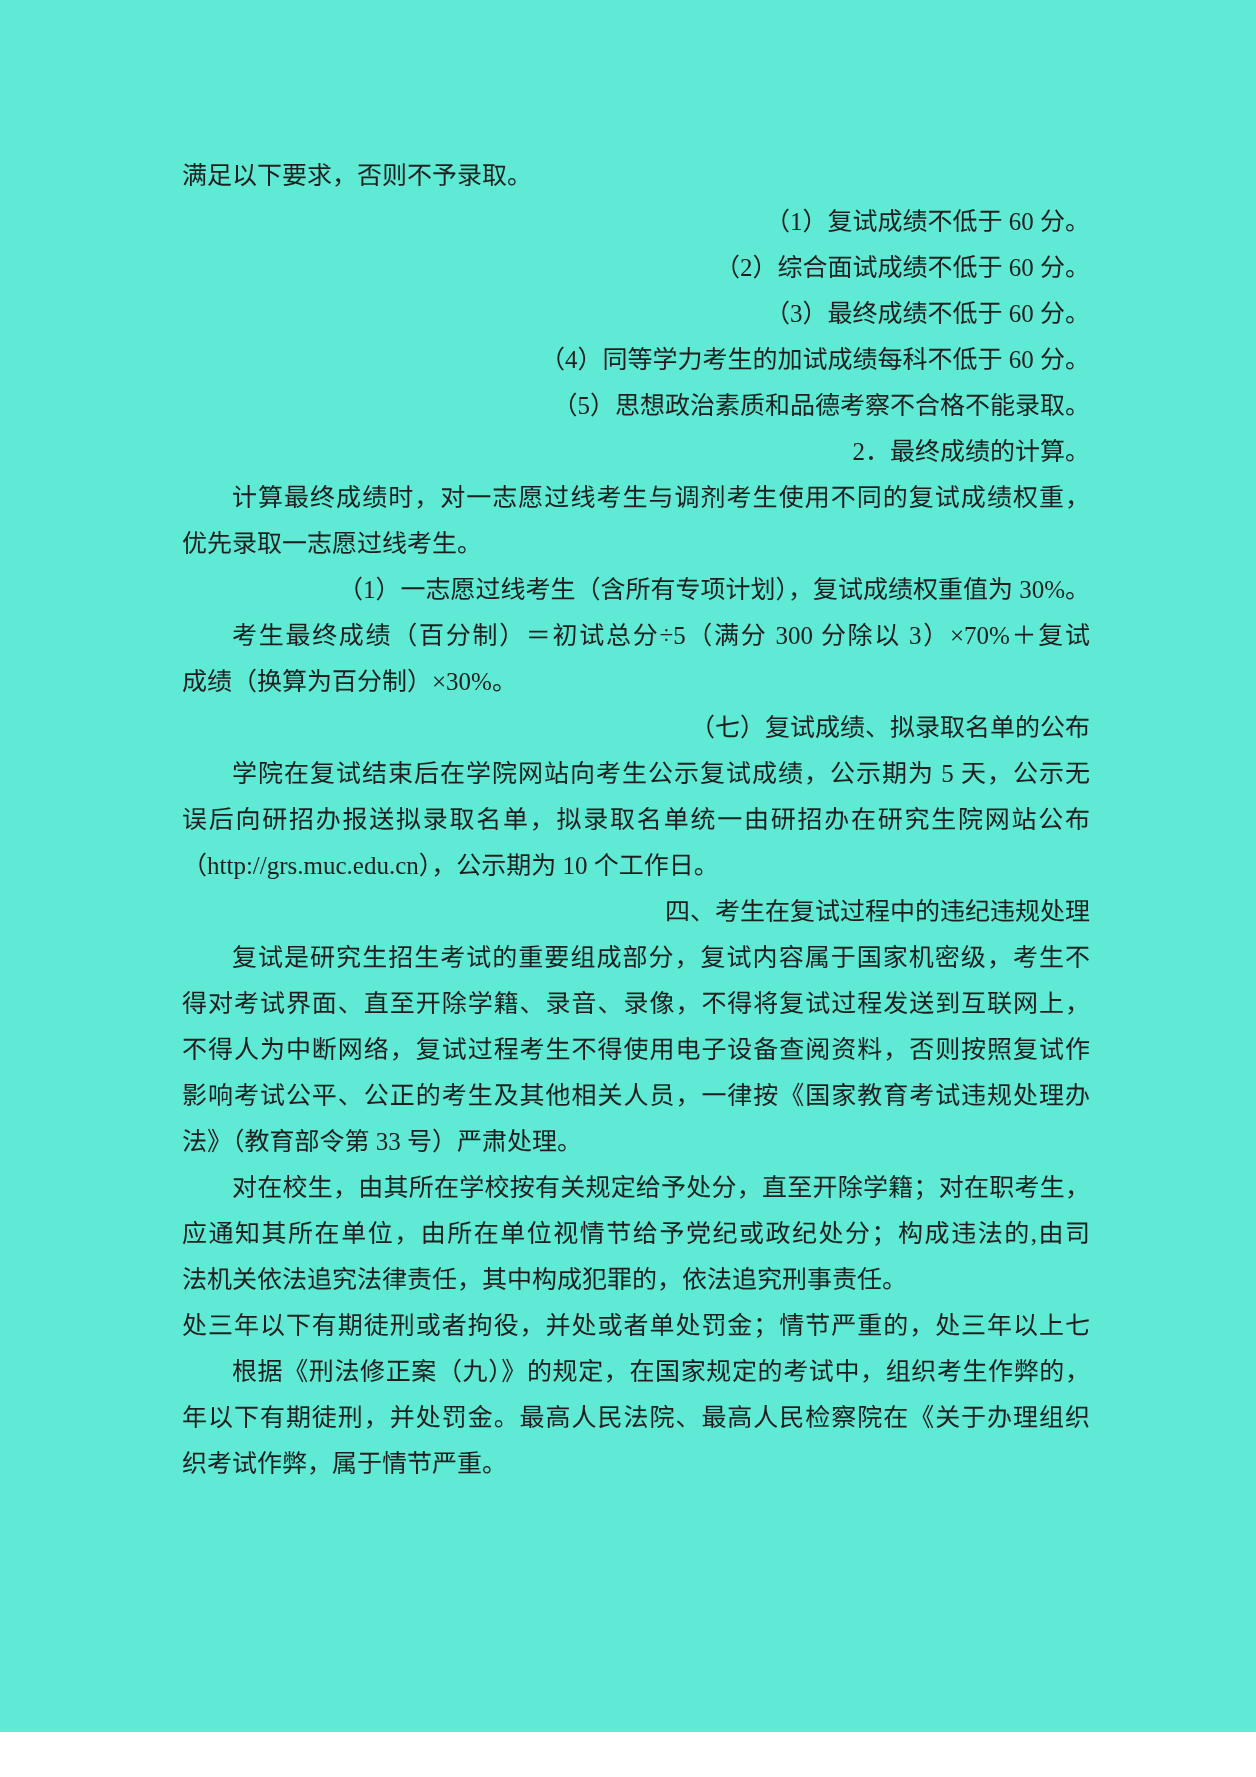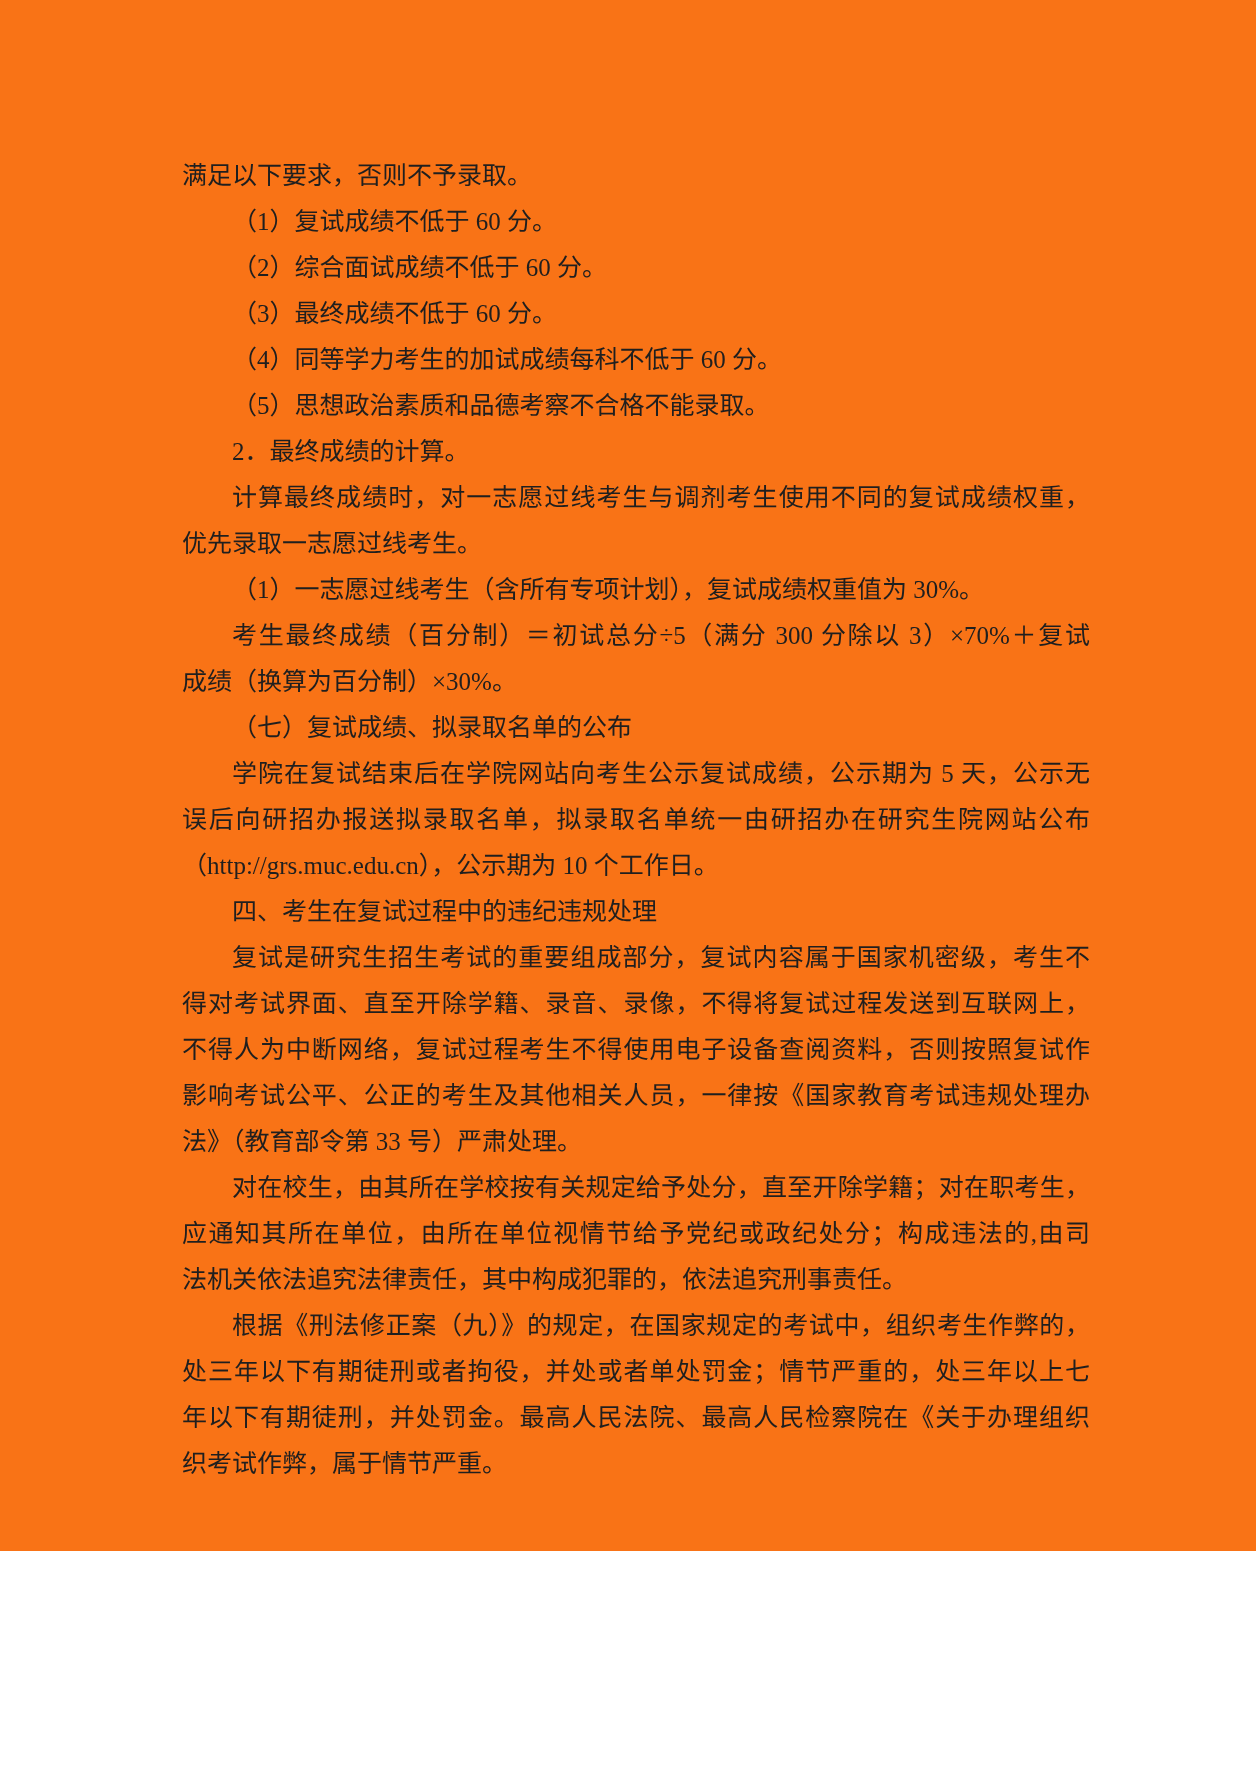--- a/index.html
+++ b/index.html
@@ -3,42 +3,43 @@
 <meta charset="utf-8">
 <style>
   html, body {
     margin: 0;
     padding: 0;
     background: #ffffff;
   }
   .page {
     position: relative;
     width: 1256px;
-    height: 1551px;
+    height: 1732px;
     box-sizing: border-box;
-    background: #f97316;
+    background: #5eead4;
     color: #1f1f1f;
     font-family: "Liberation Serif", "DejaVu Serif", serif;
     padding: 153px 166px 0 182px;
     overflow: hidden;
   }
   .textblock {
     width: 908px;
   }
   .line {
     font-size: 25px;
     line-height: 46px;
     height: 46px;
     white-space: normal;
     text-align: left;
     letter-spacing: 0;
   }
   
   .indent {
     text-indent: 50px;
+    text-align: right;
   }
   
   .full {
     text-align: justify;
     text-align-last: justify;
   }
 </style>
 </head>
 <body>
 
@@ -62,18 +63,18 @@
     <div class="line">（http://grs.muc.edu.cn），公示期为 10 个工作日。</div>
     <div class="line indent">四、考生在复试过程中的违纪违规处理</div>
     <div class="line indent full">复试是研究生招生考试的重要组成部分，复试内容属于国家机密级，考生不</div>
     <div class="line full">得对考试界面、直至开除学籍、录音、录像，不得将复试过程发送到互联网上，</div>
     <div class="line full">不得人为中断网络，复试过程考生不得使用电子设备查阅资料，否则按照复试作</div>
     <div class="line full">影响考试公平、公正的考生及其他相关人员，一律按《国家教育考试违规处理办</div>
     <div class="line">法》（教育部令第 33 号）严肃处理。</div>
     <div class="line indent full">对在校生，由其所在学校按有关规定给予处分，直至开除学籍；对在职考生，</div>
     <div class="line full">应通知其所在单位，由所在单位视情节给予党纪或政纪处分；构成违法的,由司</div>
     <div class="line">法机关依法追究法律责任，其中构成犯罪的，依法追究刑事责任。</div>
+    <div class="line full">处三年以下有期徒刑或者拘役，并处或者单处罚金；情节严重的，处三年以上七</div>
     <div class="line indent full">根据《刑法修正案（九）》的规定，在国家规定的考试中，组织考生作弊的，</div>
-    <div class="line full">处三年以下有期徒刑或者拘役，并处或者单处罚金；情节严重的，处三年以上七</div>
     <div class="line full">年以下有期徒刑，并处罚金。最高人民法院、最高人民检察院在《关于办理组织</div>
     <div class="line">织考试作弊，属于情节严重。</div>
   </div>
 </div>
 
 </body></html>

